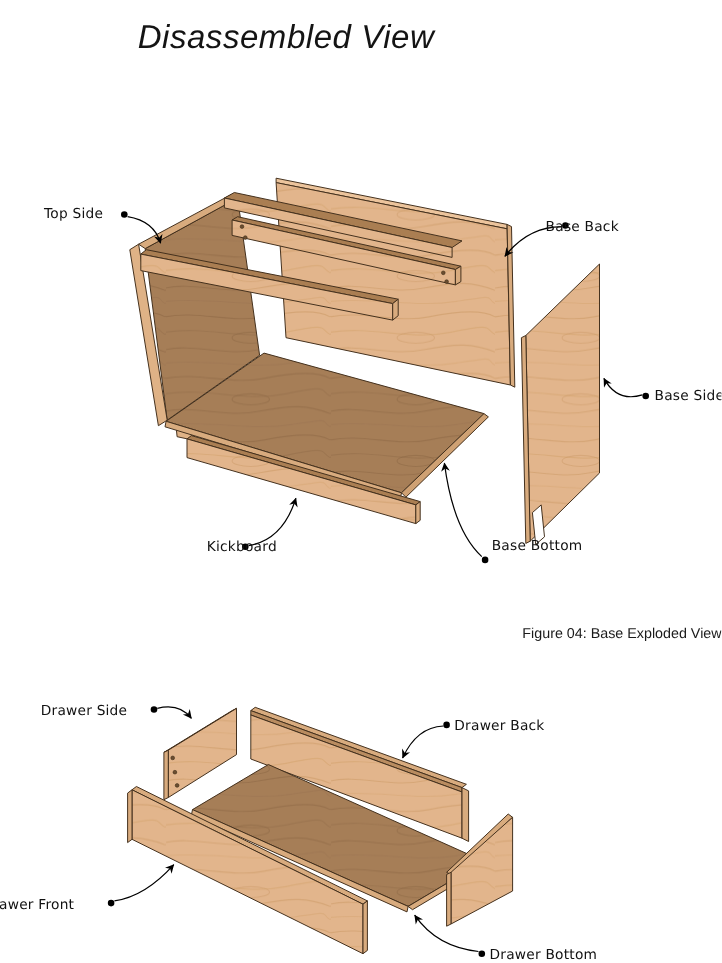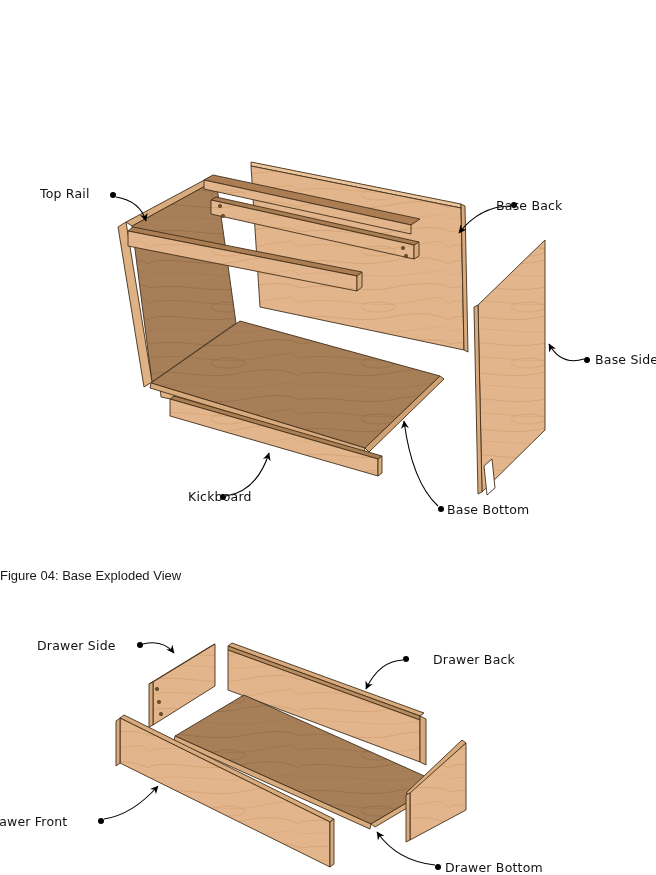--- a/index.html
+++ b/index.html
@@ -6,21 +6,21 @@
   .page{
     position:relative;width:656px;height:875px;background:#fff;overflow:hidden;
     font-family:"DejaVu Sans",sans-serif;
   }
   .doc-title{
     position:absolute;left:0;top:18px;width:520px;text-align:center;
     font-family:"Liberation Sans",sans-serif;font-style:italic;
     font-size:30px;color:#141414;letter-spacing:0.5px;white-space:nowrap;
   }
   .fig-caption{
-    position:absolute;left:0;top:568px;width:656px;text-align:left;
+    position:absolute;left:0;top:568px;width:656px;text-align:right;
     font-family:"Liberation Sans",sans-serif;font-size:13px;color:#1a1a1a;
     white-space:nowrap;
   }
   .plabel{
     position:absolute;font-size:12.5px;color:#111;white-space:nowrap;
     letter-spacing:0.2px;line-height:15px;
   }
   svg.diagram{position:absolute;left:0;top:0;}
   .wood{stroke:#43301c;stroke-width:0.9;stroke-linejoin:round;}
   .leader{stroke:#000;stroke-width:1.1;fill:none;}
@@ -166,34 +166,35 @@
         <path class="leader" d="M226,496 Q257,491 269,453" marker-end="url(#ah)"></path>
         <path class="leader" d="M438,506 Q412,482 404,421" marker-end="url(#ah)"></path>
         <path class="leader" d="M143,644 Q163,639 174,653" marker-end="url(#ah)"></path>
         <path class="leader" d="M403,660 Q379,661 366,689" marker-end="url(#ah)"></path>
         <path class="leader" d="M104,819 Q132,815 158,786" marker-end="url(#ah)"></path>
         <path class="leader" d="M435,865 Q397,861 377,832" marker-end="url(#ah)"></path>
       </g>
     </g>
   </svg>
 
-
-  <div class="plabel" style="left:40px;top:186px;">Top Rail</div>
+  <div class="doc-title">Disassembled View</div>
+
+  <div class="plabel" style="left:40px;top:186px;">Top Side</div>
 
   <div class="plabel" style="left:496px;top:198px;">Base Back</div>
 
   <div class="plabel" style="left:595px;top:352px;">Base Side</div>
 
   <div class="plabel" style="left:141px;top:489px;margin-left:47px;">Kickboard</div>
 
-  <div class="plabel" style="left:447px;top:502px;">Base Bottom</div>
+  <div class="plabel" style="left:447px;top:488px;">Base Bottom</div>
 
   <div class="fig-caption">Figure 04: Base Exploded View</div>
 
   <div class="plabel" style="left:37px;top:638px;">Drawer Side</div>
 
-  <div class="plabel" style="left:413px;top:652px;margin-left:20px;">Drawer Back</div>
+  <div class="plabel" style="left:413px;top:652px;">Drawer Back</div>
 
   <div class="plabel" style="left:-16px;top:814px;">Drawer Front</div>
 
   <div class="plabel" style="left:445px;top:860px;">Drawer Bottom</div>
 
 </div>
 
 </body></html>

